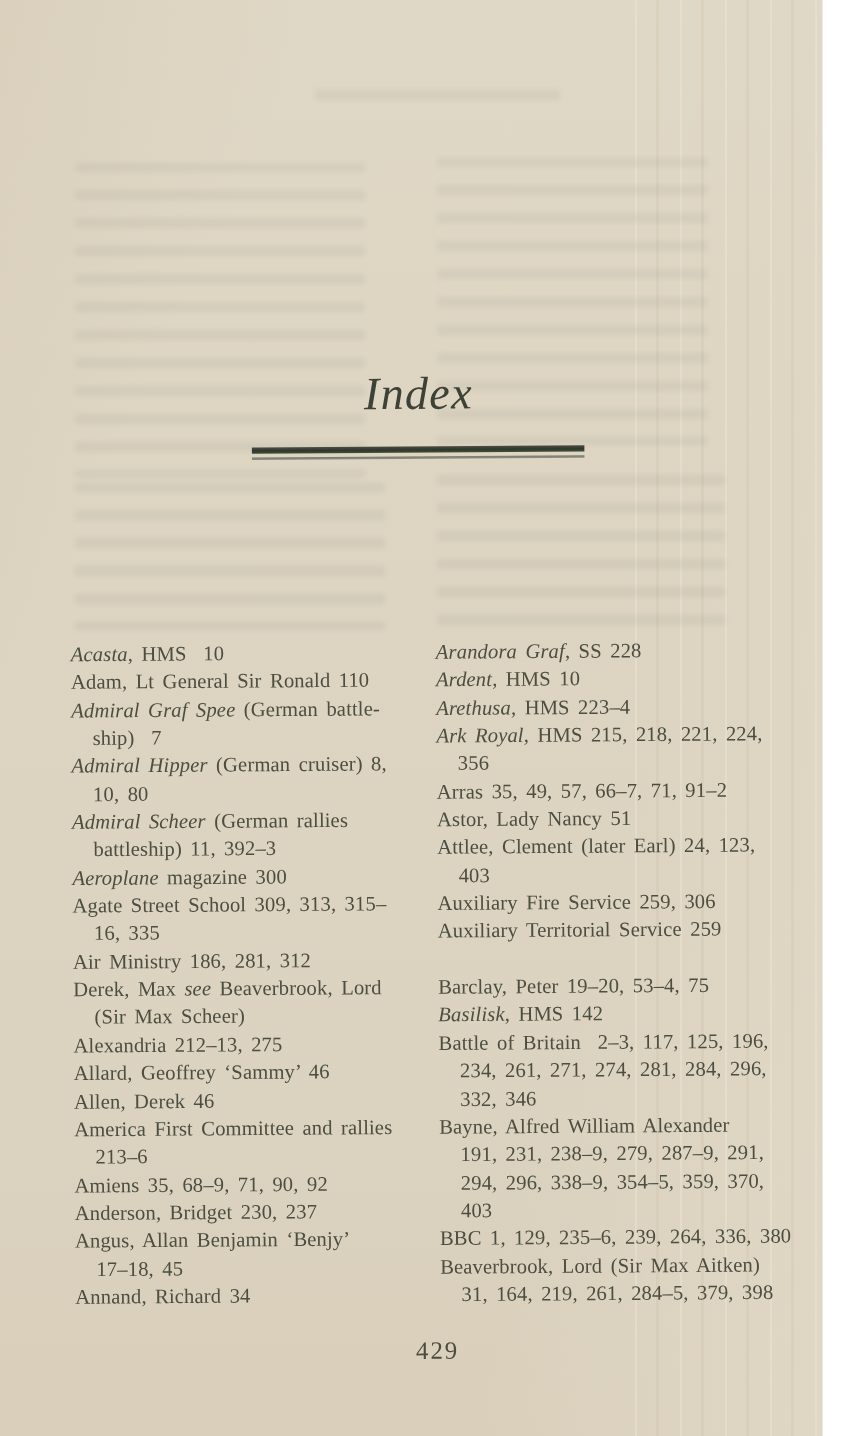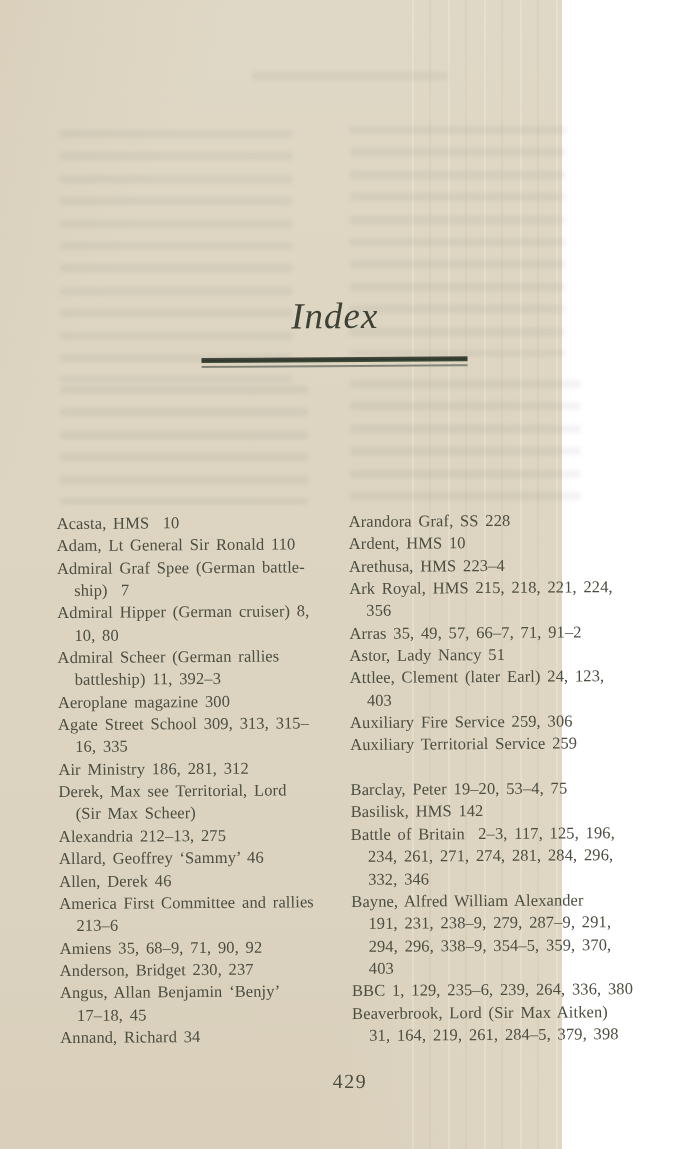--- a/index.html
+++ b/index.html
@@ -5,21 +5,21 @@
   html, body {
     margin: 0;
     padding: 0;
     width: 693px;
     height: 1149px;
     overflow: hidden;
     font-family: "Liberation Serif", "DejaVu Serif", serif;
   }
   .page {
     position: relative;
-    width: 562px;
+    width: 658px;
     height: 1149px;
     background:
       linear-gradient(115deg, rgba(190,172,145,0.18) 0%, rgba(0,0,0,0) 22%),
       linear-gradient(285deg, rgba(235,228,212,0.35) 0%, rgba(0,0,0,0) 30%),
       linear-gradient(180deg, #e0d8c6 0%, #ddd4c1 40%, #dbd2bf 78%, #d9cfbb 100%);
     color: #4b4d41;
   }
   
   .streaks {
     position: absolute;
@@ -86,21 +86,21 @@
     font-size: 16.5px;
     line-height: 22.35px;
     letter-spacing: 0.1px;
     word-spacing: 2.5px;
     color: #4c4e42;
   }
   .col-left  { left: 57px;  width: 292px; }
   .col-right { left: 349px; width: 306px; }
   .line { white-space: pre-wrap; height: 22.35px; }
   .line.cont { padding-left: 17px; }
-  .line .it { }
+  .line .it { font-style: italic; }
   .page-number {
     position: absolute;
     left: 0;
     top: 1070px;
     width: 693px;
     text-align: center;
     font-size: 20px;
     letter-spacing: 1.5px;
     color: #4b4d41;
   }
@@ -135,21 +135,21 @@
         <div class="line"><span class="it">Admiral Graf Spee</span><span> (German battle-</span></div>
         <div class="line cont"><span>ship)  7</span></div>
         <div class="line"><span class="it">Admiral Hipper</span><span> (German cruiser) 8,</span></div>
         <div class="line cont"><span>10, 80</span></div>
         <div class="line"><span class="it">Admiral Scheer</span><span> (German rallies</span></div>
         <div class="line cont"><span>battleship) 11, 392–3</span></div>
         <div class="line"><span class="it">Aeroplane</span><span> magazine 300</span></div>
         <div class="line"><span>Agate Street School 309, 313, 315–</span></div>
         <div class="line cont"><span>16, 335</span></div>
         <div class="line"><span>Air Ministry 186, 281, 312</span></div>
-        <div class="line"><span>Derek, Max </span><span class="it">see</span><span> Territorial, Lord</span></div>
+        <div class="line"><span>Derek, Max </span><span class="it">see</span><span> Beaverbrook, Lord</span></div>
         <div class="line cont"><span>(Sir Max Scheer)</span></div>
         <div class="line"><span>Alexandria 212–13, 275</span></div>
         <div class="line"><span>Allard, Geoffrey ‘Sammy’ 46</span></div>
         <div class="line"><span>Allen, Derek 46</span></div>
         <div class="line"><span>America First Committee and rallies</span></div>
         <div class="line cont"><span>213–6</span></div>
         <div class="line"><span>Amiens 35, 68–9, 71, 90, 92</span></div>
         <div class="line"><span>Anderson, Bridget 230, 237</span></div>
         <div class="line"><span>Angus, Allan Benjamin ‘Benjy’</span></div>
         <div class="line cont"><span>17–18, 45</span></div>

